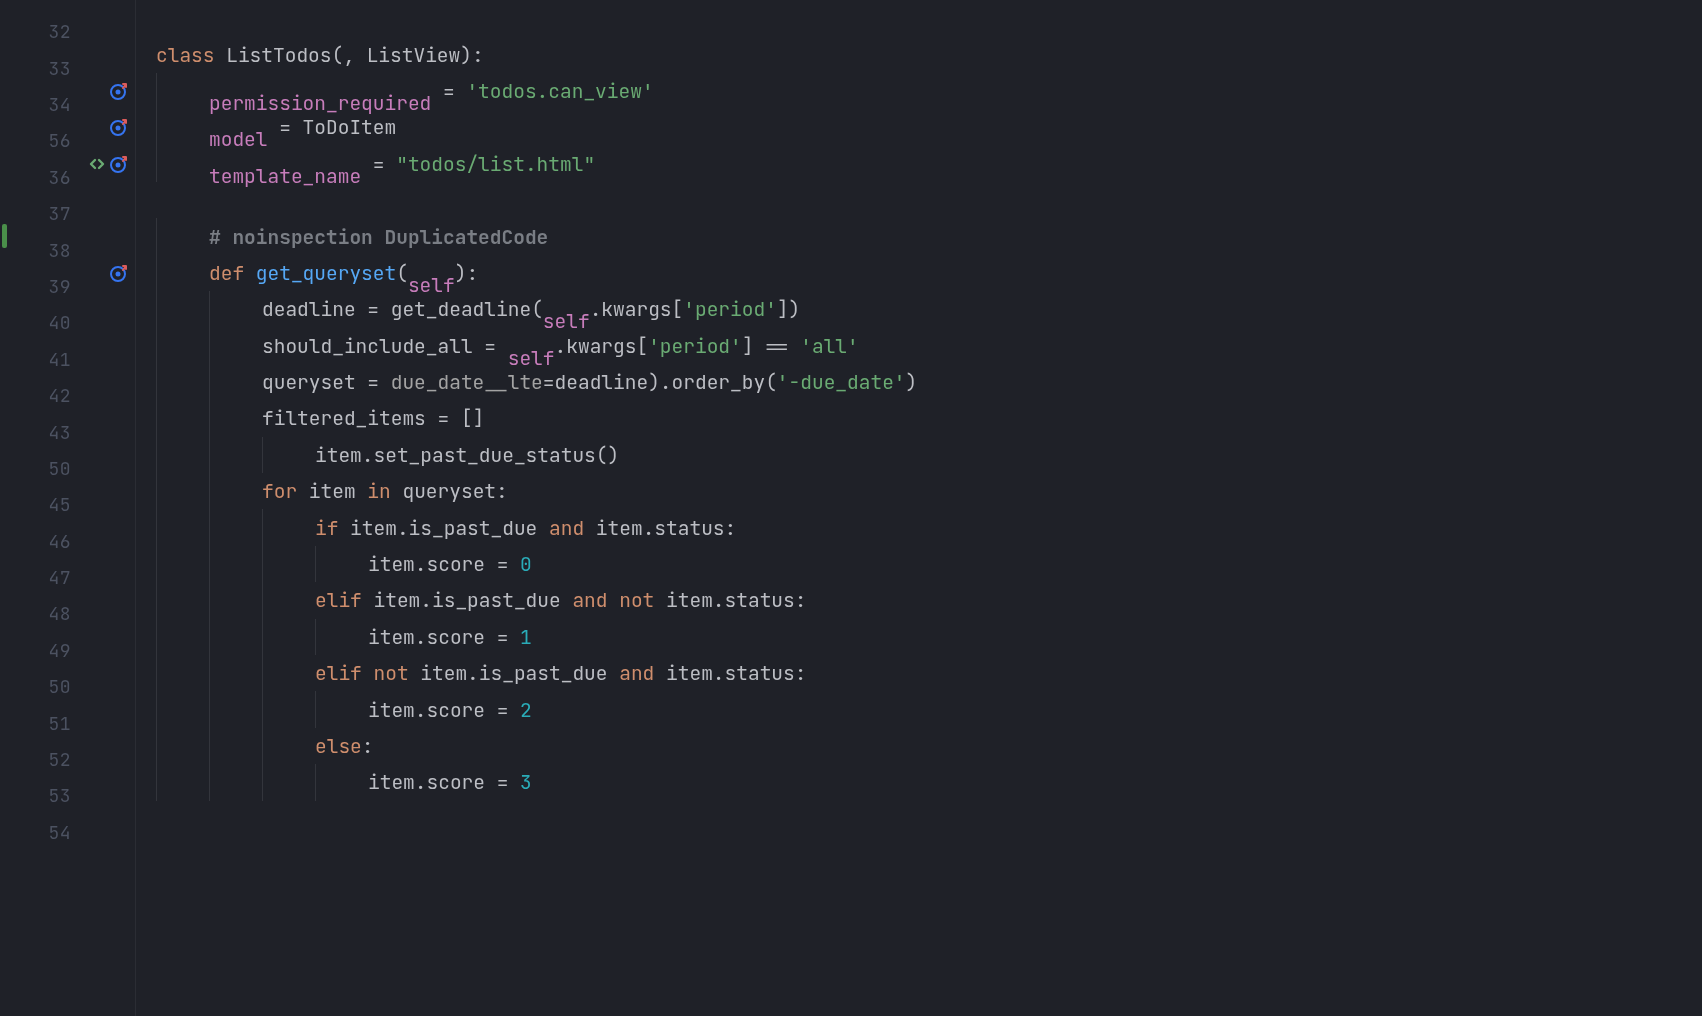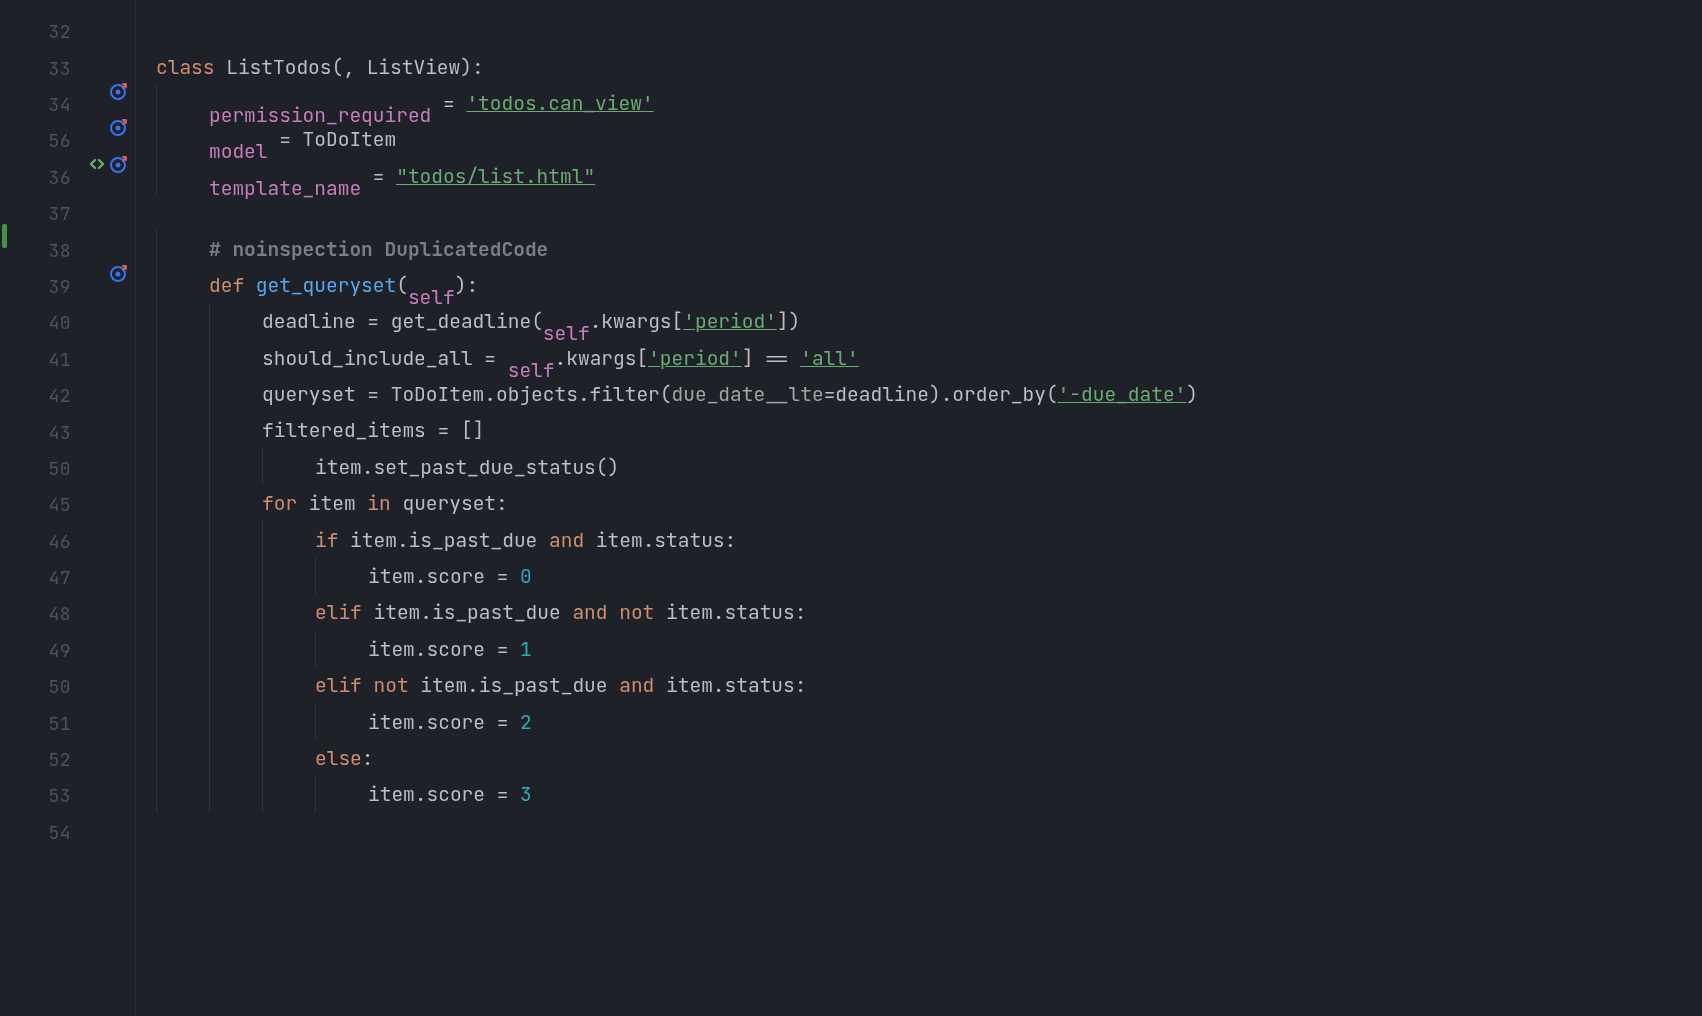--- a/index.html
+++ b/index.html
@@ -50,38 +50,38 @@
     align-items: center;
     gap: 2px;
     margin-left: 6px;
     width: 52px;
     justify-content: flex-end;
   }
   .icon-override svg, .icon-nav svg { display: block; }
   .code {
     flex: 1;
     padding-left: 20px;
-    padding-top: 12px;
+    padding-top: 0;
   }
   .line {
     height: 36.4px;
     display: flex;
     align-items: center;
     white-space: pre;
   }
   .indent-guide {
     display: inline-block;
     width: 12px;
     border-left: 1px solid #33353c;
     height: 36.4px;
     margin-right: 41px;
   }
   .tok { display: inline; }           
   .kw-orange { color: #cf8e6d; }
-  .str { color: #6aab73; text-decoration: underline; }
+  .str { color: #6aab73; }
   .num { color: #2aacb8; }
   .op { color: #bcbec4; }
   .id { color: #bcbec4; }
   .comment { color: #7a7e85; font-style: normal; font-weight: bold; }
   .kwarg2 { color: #a3a3a3; }
   .paren { color: #bcbec4; }
   .fn-def { color: #56a8f5; }
   .purple { color: #c77dbb; margin-top: 24px; }
 </style>
 </head>
@@ -225,21 +225,21 @@
       <div class="line"></div>
       <div class="line"><span class="tok kw-orange">class </span><span class="tok id">ListTodos</span><span class="tok paren">(</span><span class="tok id">, </span><span class="tok id">ListView</span><span class="tok paren">)</span><span class="tok id">:</span></div>
       <div class="line"><span class="indent-guide"></span><span class="tok purple">permission_required </span><span class="tok op">= </span><span class="tok str">'todos.can_view'</span></div>
       <div class="line"><span class="indent-guide"></span><span class="tok purple">model </span><span class="tok op">= </span><span class="tok id">ToDoItem</span></div>
       <div class="line"><span class="indent-guide"></span><span class="tok purple">template_name </span><span class="tok op">= </span><span class="tok str">"todos/list.html"</span></div>
       <div class="line"></div>
       <div class="line"><span class="indent-guide"></span><span class="tok comment"># noinspection DuplicatedCode</span></div>
       <div class="line"><span class="indent-guide"></span><span class="tok kw-orange">def </span><span class="tok fn-def">get_queryset</span><span class="tok paren">(</span><span class="tok purple">self</span><span class="tok paren">)</span><span class="tok id">:</span></div>
       <div class="line"><span class="indent-guide"></span><span class="indent-guide"></span><span class="tok id">deadline </span><span class="tok op">= </span><span class="tok id">get_deadline</span><span class="tok paren">(</span><span class="tok purple">self</span><span class="tok id">.kwargs[</span><span class="tok str">'period'</span><span class="tok id">])</span></div>
       <div class="line"><span class="indent-guide"></span><span class="indent-guide"></span><span class="tok id">should_include_all </span><span class="tok op">= </span><span class="tok purple">self</span><span class="tok id">.kwargs[</span><span class="tok str">'period'</span><span class="tok id">] == </span><span class="tok str">'all'</span></div>
-      <div class="line"><span class="indent-guide"></span><span class="indent-guide"></span><span class="tok id">queryset </span><span class="tok op">= </span><span class="tok id">ToDoItem.objects.filter(</span><span class="tok kwarg2">due_date__lte</span><span class="tok id">=deadline).order_by(</span><span class="tok str">'-due_date'</span><span class="tok id">)</span></div>
+      <div class="line"><span class="indent-guide"></span><span class="indent-guide"></span><span class="tok id">queryset </span><span class="tok op">= </span><span class="tok kwarg2">due_date__lte</span><span class="tok id">=deadline).order_by(</span><span class="tok str">'-due_date'</span><span class="tok id">)</span></div>
       <div class="line"><span class="indent-guide"></span><span class="indent-guide"></span><span class="tok id">filtered_items </span><span class="tok op">= </span><span class="tok id">[]</span></div>
       <div class="line"><span class="indent-guide"></span><span class="indent-guide"></span><span class="indent-guide"></span><span class="tok id">item.set_past_due_status()</span></div>
       <div class="line"><span class="indent-guide"></span><span class="indent-guide"></span><span class="tok kw-orange">for </span><span class="tok id">item </span><span class="tok kw-orange">in </span><span class="tok id">queryset:</span></div>
       <div class="line"><span class="indent-guide"></span><span class="indent-guide"></span><span class="indent-guide"></span><span class="tok kw-orange">if </span><span class="tok id">item.is_past_due </span><span class="tok kw-orange">and </span><span class="tok id">item.status:</span></div>
       <div class="line"><span class="indent-guide"></span><span class="indent-guide"></span><span class="indent-guide"></span><span class="indent-guide"></span><span class="tok id">item.score </span><span class="tok op">= </span><span class="tok num">0</span></div>
       <div class="line"><span class="indent-guide"></span><span class="indent-guide"></span><span class="indent-guide"></span><span class="tok kw-orange">elif </span><span class="tok id">item.is_past_due </span><span class="tok kw-orange">and not </span><span class="tok id">item.status:</span></div>
       <div class="line"><span class="indent-guide"></span><span class="indent-guide"></span><span class="indent-guide"></span><span class="indent-guide"></span><span class="tok id">item.score </span><span class="tok op">= </span><span class="tok num">1</span></div>
       <div class="line"><span class="indent-guide"></span><span class="indent-guide"></span><span class="indent-guide"></span><span class="tok kw-orange">elif not </span><span class="tok id">item.is_past_due </span><span class="tok kw-orange">and </span><span class="tok id">item.status:</span></div>
       <div class="line"><span class="indent-guide"></span><span class="indent-guide"></span><span class="indent-guide"></span><span class="indent-guide"></span><span class="tok id">item.score </span><span class="tok op">= </span><span class="tok num">2</span></div>
       <div class="line"><span class="indent-guide"></span><span class="indent-guide"></span><span class="indent-guide"></span><span class="tok kw-orange">else</span><span class="tok id">:</span></div>

